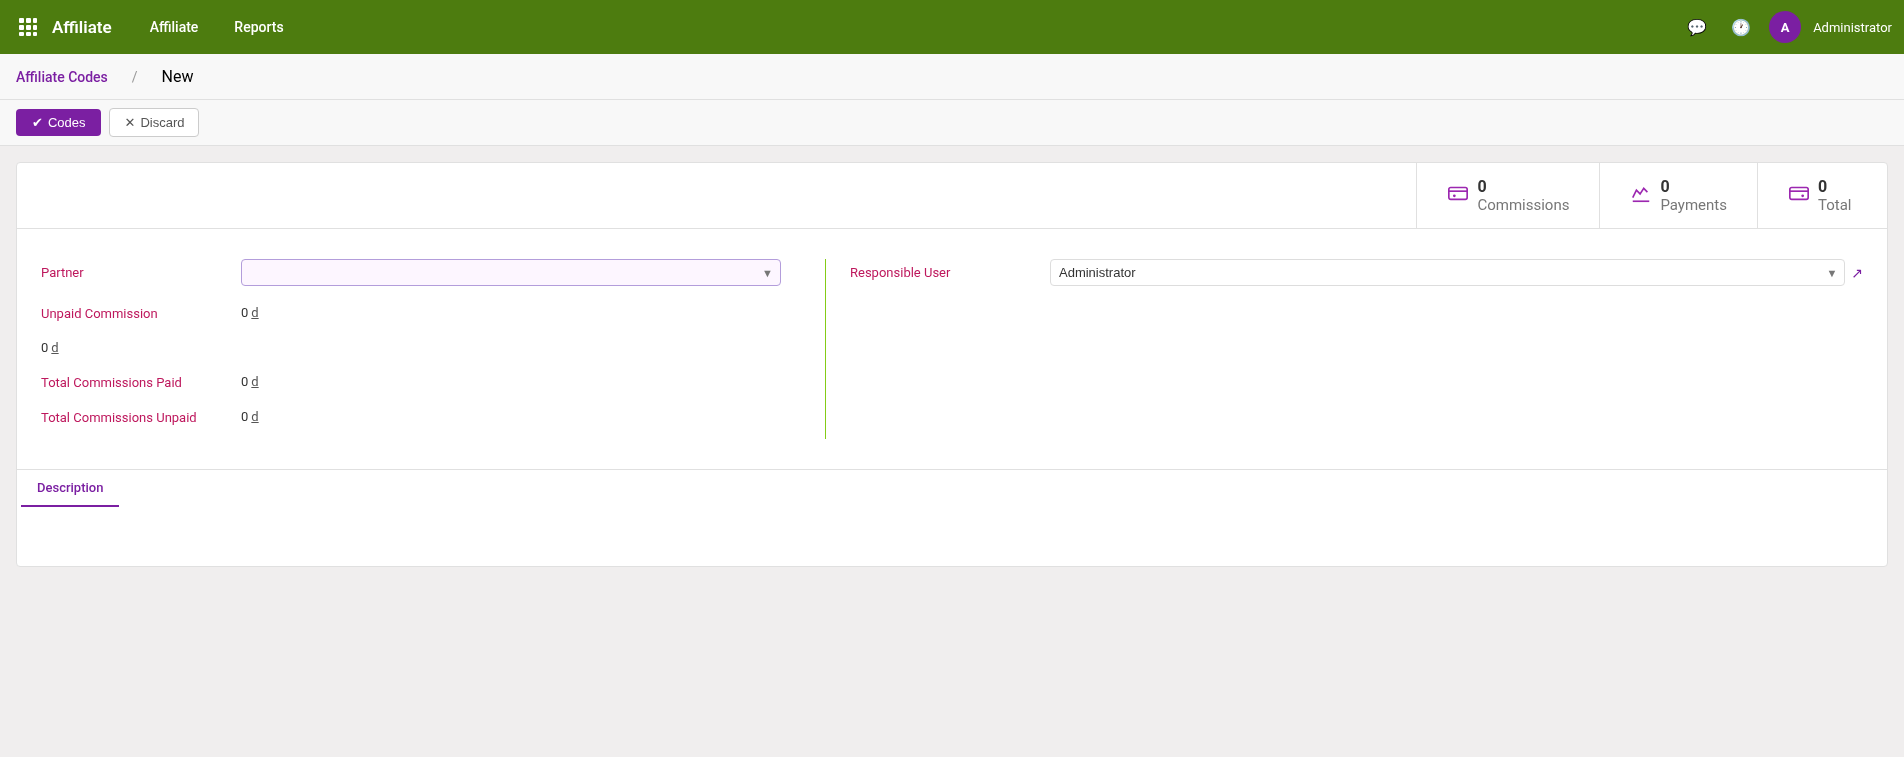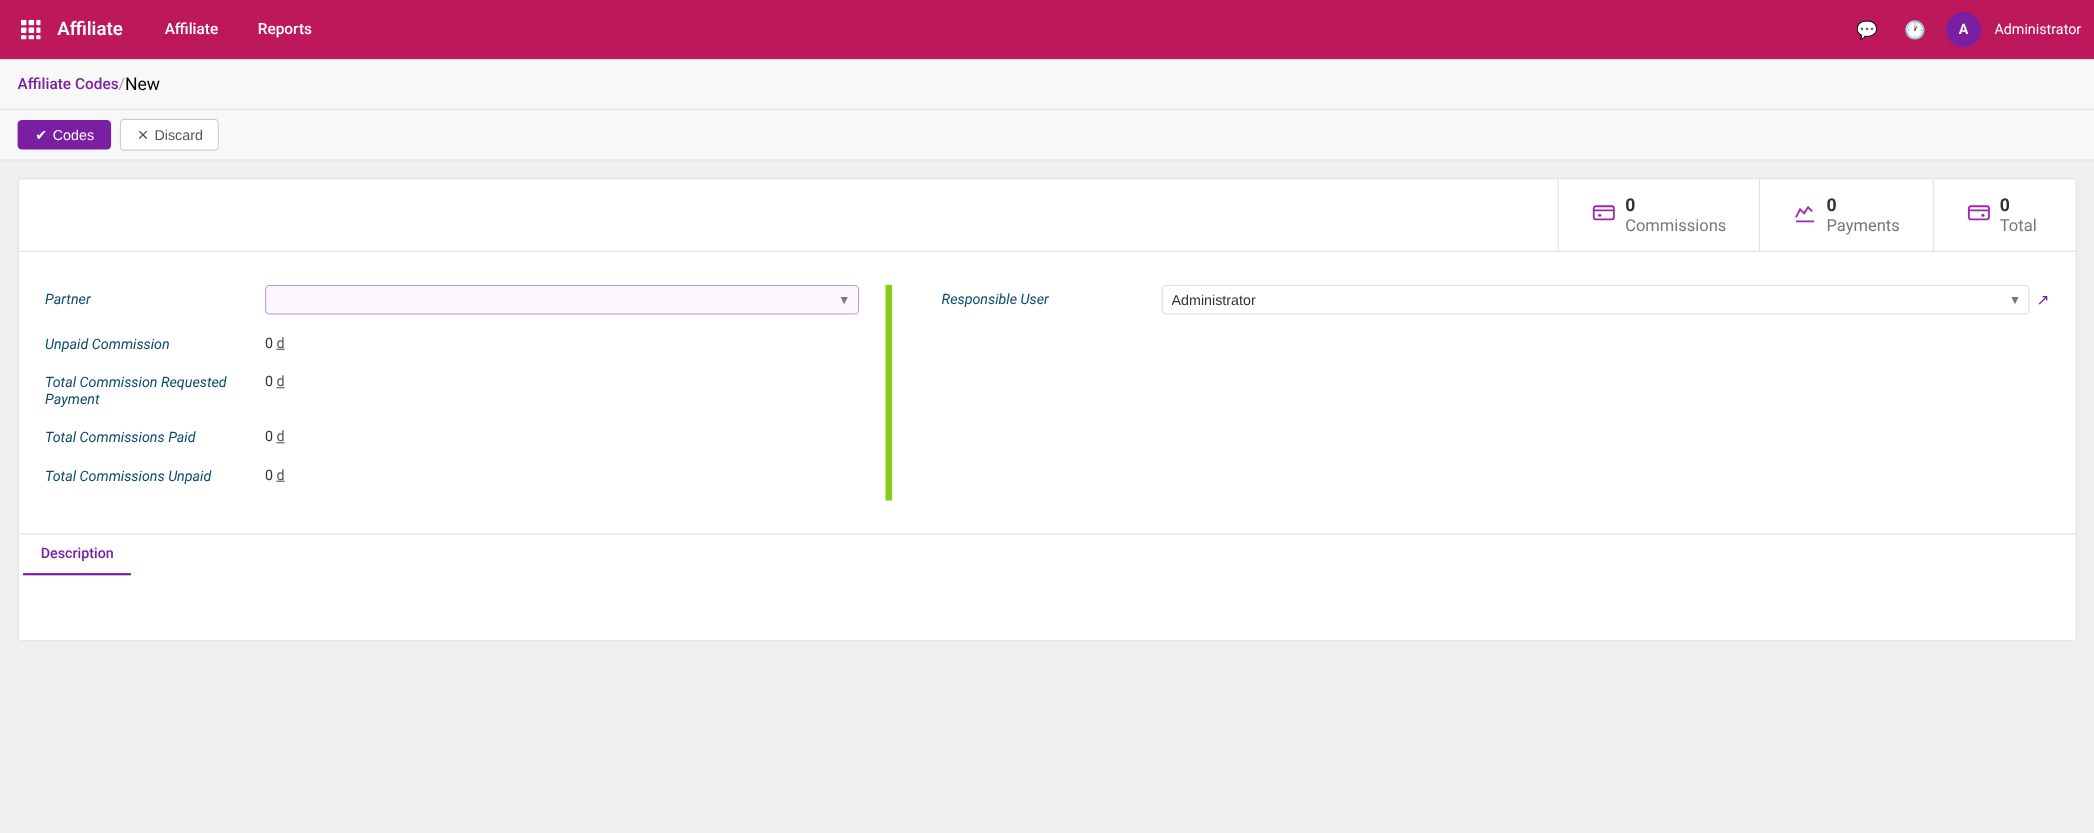--- a/index.html
+++ b/index.html
@@ -1,20 +1,20 @@
 <!DOCTYPE html>
 <html><head>
   <meta charset="utf-8">
   <style>
     * { box-sizing: border-box; margin: 0; padding: 0; }
     body { font-family: -apple-system, BlinkMacSystemFont, 'Segoe UI', Roboto, sans-serif; font-size: 13px; background: #f0eeee; color: #333; }
 
     
     .navbar {
-      background: #be185d;
+      background: #4d7c0f;
       height: 54px;
       display: flex;
       align-items: center;
       padding: 0 12px;
       gap: 0;
     }
     .navbar-grid-icon {
       width: 32px; height: 32px;
       display: flex; align-items: center; justify-content: center;
       margin-right: 8px; cursor: pointer;
@@ -41,21 +41,21 @@
     .navbar-avatar {
       width: 32px; height: 32px; border-radius: 50%;
       background: #7b1fa2; color: white; display: flex; align-items: center; justify-content: center;
       font-size: 13px; font-weight: 700; cursor: pointer;
     }
     .navbar-username { color: white; font-size: 13px; cursor: pointer; }
 
     
     .breadcrumb-bar {
       background: #f8f8f8; border-bottom: 1px solid #e0e0e0;
-      padding: 0 16px; height: 46px; display: flex; align-items: center; gap: 0;
+      padding: 0 16px; height: 46px; display: flex; align-items: center; gap: 24px;
     }
     .breadcrumb-link {
       color: #7b1fa2; font-size: 14px; font-weight: 500; cursor: pointer; text-decoration: none;
     }
     .breadcrumb-sep { color: #999; font-size: 14px; }
     .breadcrumb-current { color: #000000; font-size: 16px; }
 
     
     .action-bar {
       background: #f8f8f8; border-bottom: 1px solid #e0e0e0;
@@ -92,22 +92,22 @@
     .stat-number { font-size: 16px; font-weight: 700; color: #333; }
     .stat-label { font-size: 15px; color: #777; }
 
     
     .form-area { padding: 30px 24px 20px 24px; }
 
     .form-row {
       display: flex; align-items: flex-start; margin-bottom: 14px;
     }
     .form-label {
-      width: 200px; min-width: 200px; color: #0c4a6e; font-size: 13px;
-      padding-top: 6px; font-weight: 400; font-style: italic;
+      width: 200px; min-width: 200px; color: #be185d; font-size: 13px;
+      padding-top: 6px; font-weight: 400;
     }
     .select-wrapper {
       position: relative; width: 540px;
     }
     .select-wrapper select {
       width: 100%; border: 1.5px solid #b39ddb; border-radius: 4px;
       padding: 5px 28px 5px 8px; font-size: 13px; background: #fdf6ff;
       color: #333; appearance: none; outline: none; cursor: pointer;
     }
     .select-arrow {
@@ -142,21 +142,21 @@
     }
     .tab-item.active { color: #7b1fa2; border-bottom: 2px solid #7b1fa2; font-weight: 500; }
 
     .two-col-form {
       display: flex; gap: 0;
     }
     .col-left { flex: 0 0 760px; }
     .col-right { flex: 1; }
 
     .divider-right {
-      border-left: 6px solid #84cc16; padding-left: 45px; margin-left: 4px;
+      border-left: 1px solid #84cc16; padding-left: 24px; margin-left: 24px;
     }
   </style>
 </head>
 <body>
 
 <nav class="navbar">
   <div class="navbar-grid-icon">
     <svg width="18" height="18" viewBox="0 0 18 18">
       <rect x="0" y="0" width="5" height="5" rx="1"></rect>
       <rect x="7" y="0" width="5" height="5" rx="1"></rect>
@@ -260,21 +260,20 @@
 
           <div class="form-row">
             <span class="form-label">Unpaid Commission</span>
             <div class="field-value">
               <span>0</span>
               <span class="field-underline">d</span>
             </div>
           </div>
 
           <div class="form-row">
-            <span class="form-label">Total Commission Requested Payment</span>
             <div class="field-value">
               <span>0</span>
               <span class="field-underline">d</span>
             </div>
           </div>
 
           <div class="form-row">
             <span class="form-label">Total Commissions Paid</span>
             <div class="field-value">
               <span>0</span>

